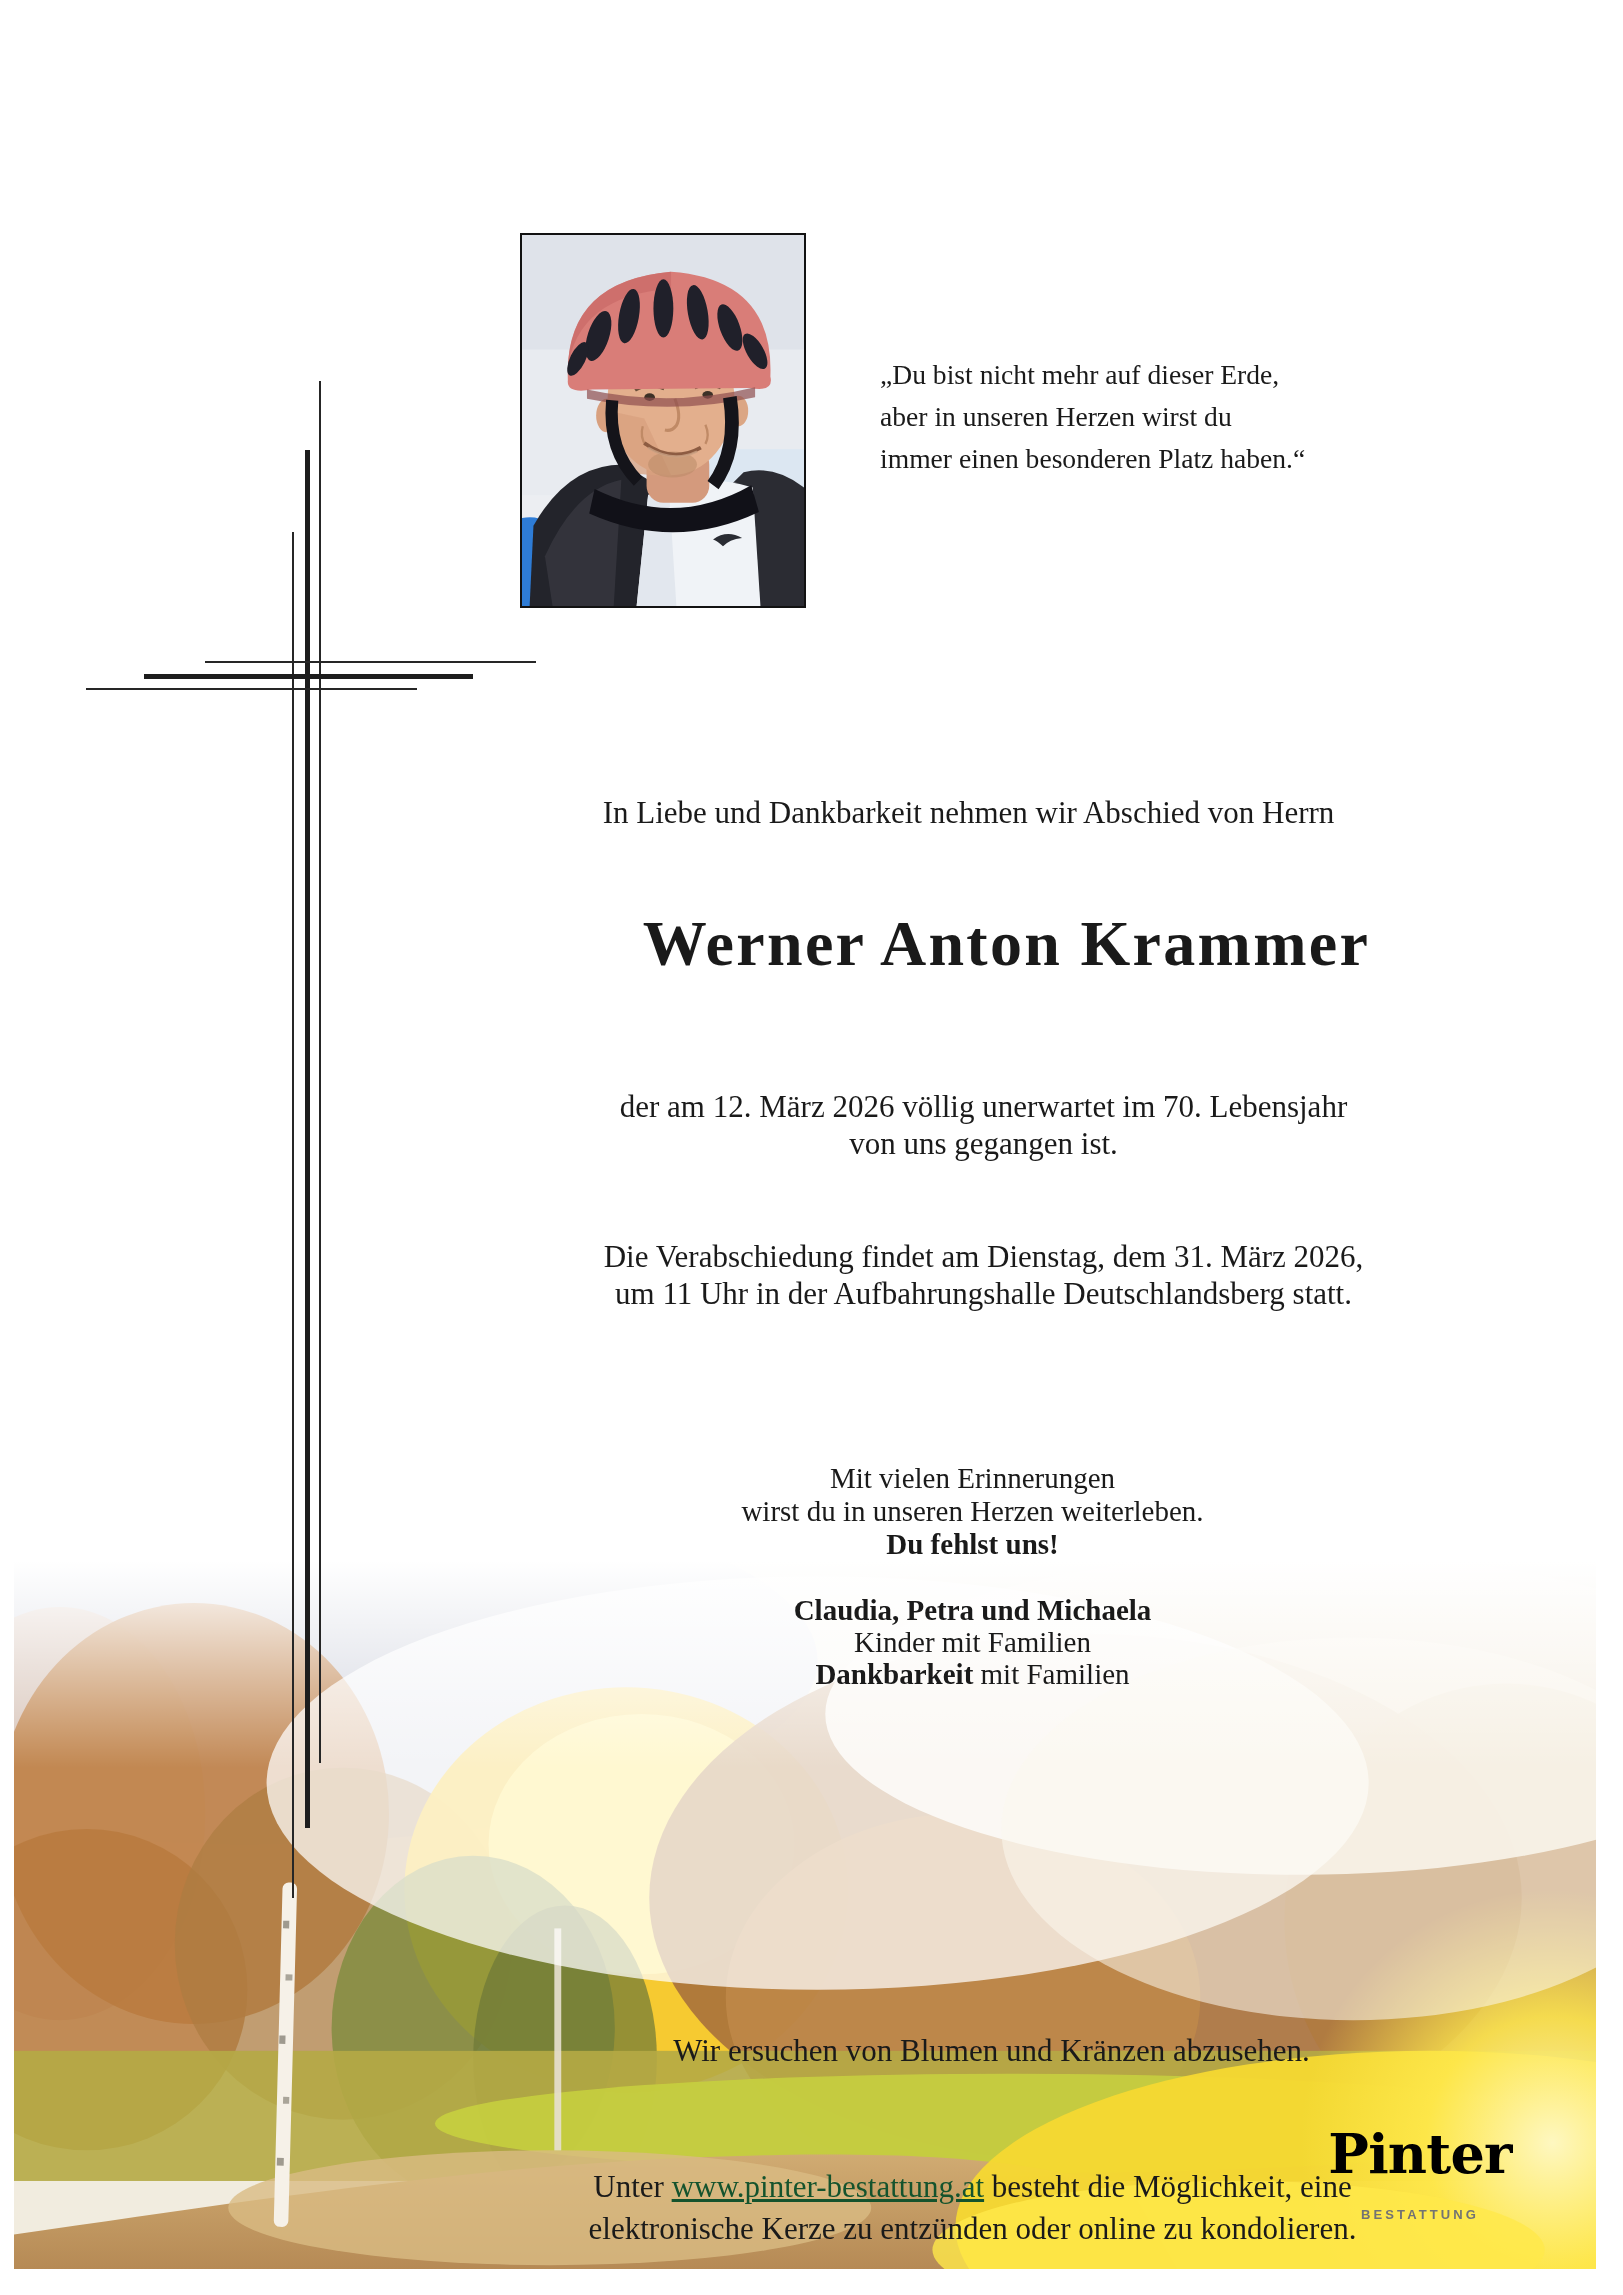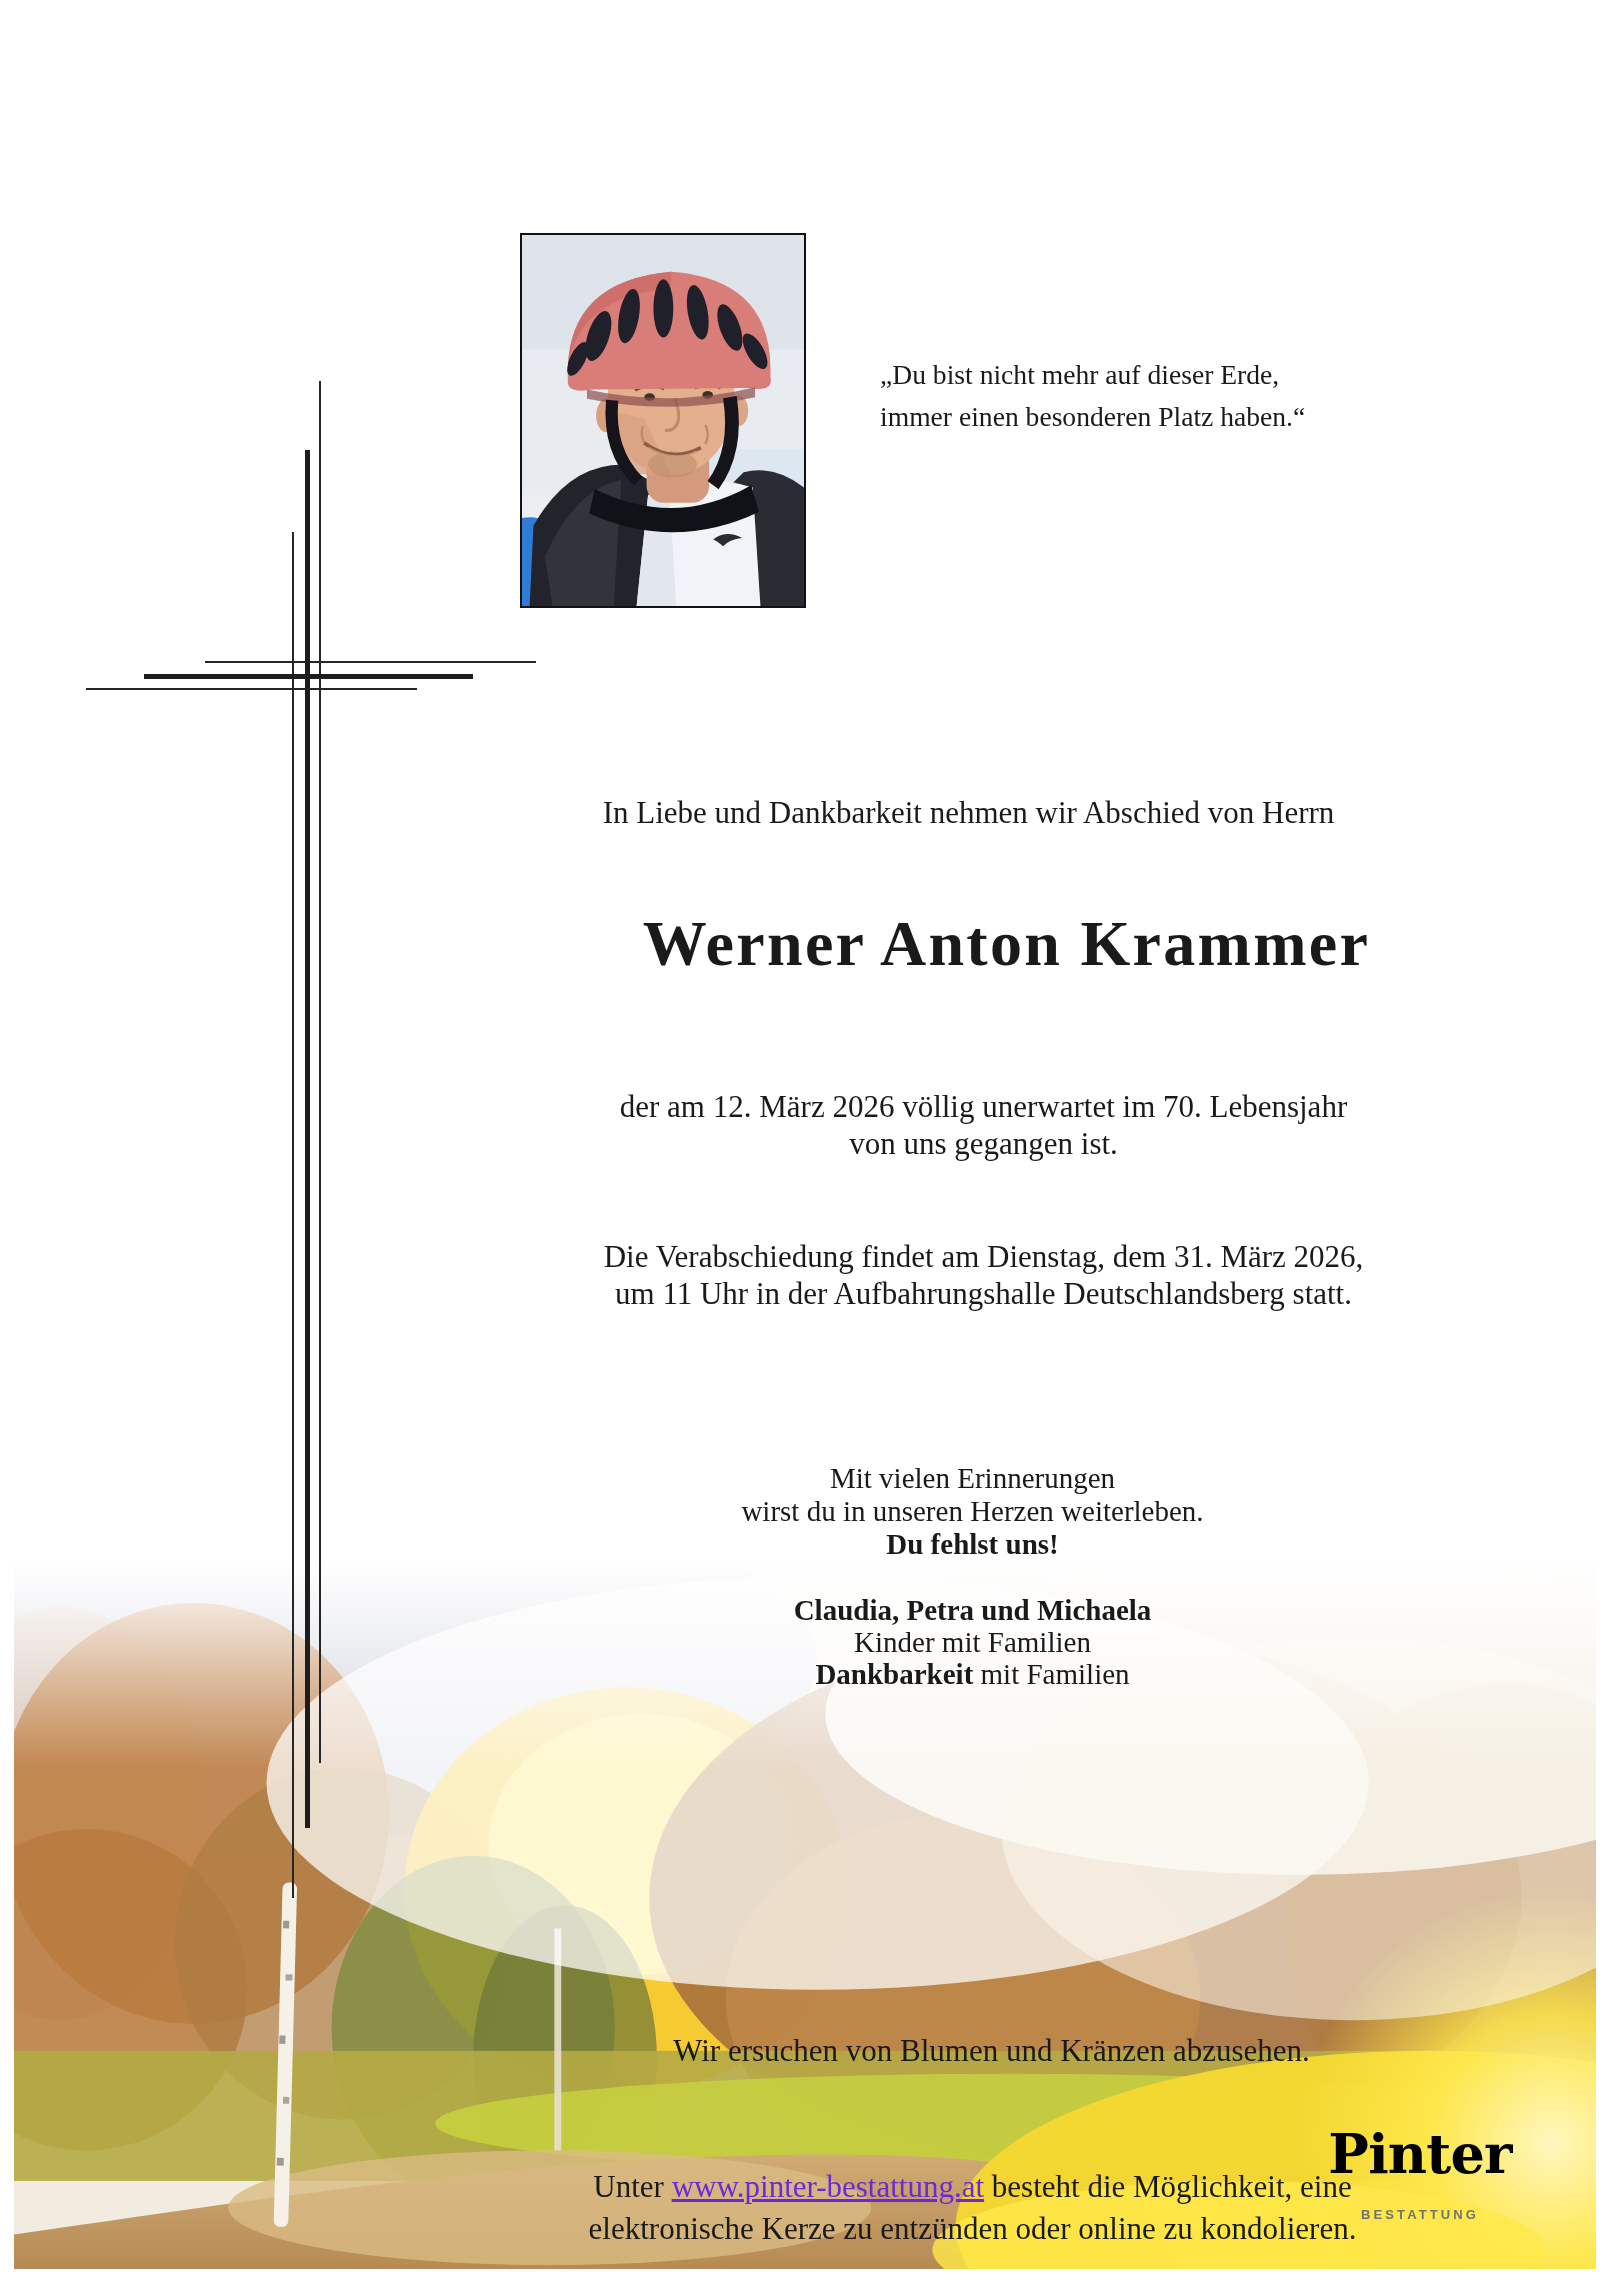--- a/index.html
+++ b/index.html
@@ -18,21 +18,21 @@
   
   #quote{position:absolute;left:871px;top:354px;font-size:27.6px;line-height:42px;
     text-align:left;white-space:nowrap;margin-left:9px;}
   
   #logo-name{position:absolute;left:1328px;top:2126px;width:184px;text-align:center;
     font-family:"DejaVu Serif", serif;font-weight:bold;font-size:54px;line-height:57px;
     color:#000000;letter-spacing:-0.8px;}
   #logo-sub{position:absolute;left:1328px;top:2207px;width:184px;text-align:center;
     font-family:"Liberation Sans", sans-serif;font-weight:bold;font-size:13px;
     letter-spacing:3.1px;color:#737373;}
-  a.cond-link{color:#6d28d9;text-decoration:underline;}
+  a.cond-link{color:#14532d;text-decoration:underline;}
 </style>
 </head>
 <body>
 
 <div id="page">
 
   <div class="abs" style="left:13.8px;top:1561px;width:1582px;height:708px;">
     <svg width="1582" height="708" viewBox="0 0 2067 925" preserveAspectRatio="none">
       <defs>
         <linearGradient id="topfade" x1="0" y1="0" x2="0" y2="1">
@@ -133,20 +133,21 @@
       <ellipse cx="73" cy="162" rx="10" ry="24" fill="#20202a" transform="rotate(26 73 162)"></ellipse>
       <path d="M85,202 Q195,226 305,199 L305,212 Q195,236 85,214 Z" fill="#8f4f4e" opacity="0.7"></path>
       <path d="M118,216 Q112,282 152,322" stroke="#14141a" stroke-width="16" fill="none"></path>
       <path d="M272,212 Q283,282 250,327" stroke="#14141a" stroke-width="18" fill="none"></path>
       <path d="M95,332 Q200,384 300,327 L310,362 Q200,414 88,364 Z" fill="#111118"></path>
     </svg>
   </div>
 
   <div id="quote">
     <div>„Du bist nicht mehr auf dieser Erde,</div>
+    <div>aber in unseren Herzen wirst du</div>
     <div>immer einen besonderen Platz haben.“</div>
   </div>
 
   <div class="cline" style="left:157px;top:795px;font-size:31px;">In Liebe und Dankbarkeit nehmen wir Abschied von Herrn</div>
 
   <div class="cline b" style="left:195px;top:907px;font-size:64px;letter-spacing:2.3px;">Werner Anton Krammer</div>
 
   <div class="cline" style="left:172px;top:1089px;font-size:31px;">der am 12. März 2026 völlig unerwartet im 70. Lebensjahr</div>
   <div class="cline" style="left:172px;top:1126px;font-size:31px;">von uns gegangen ist.</div>
 

